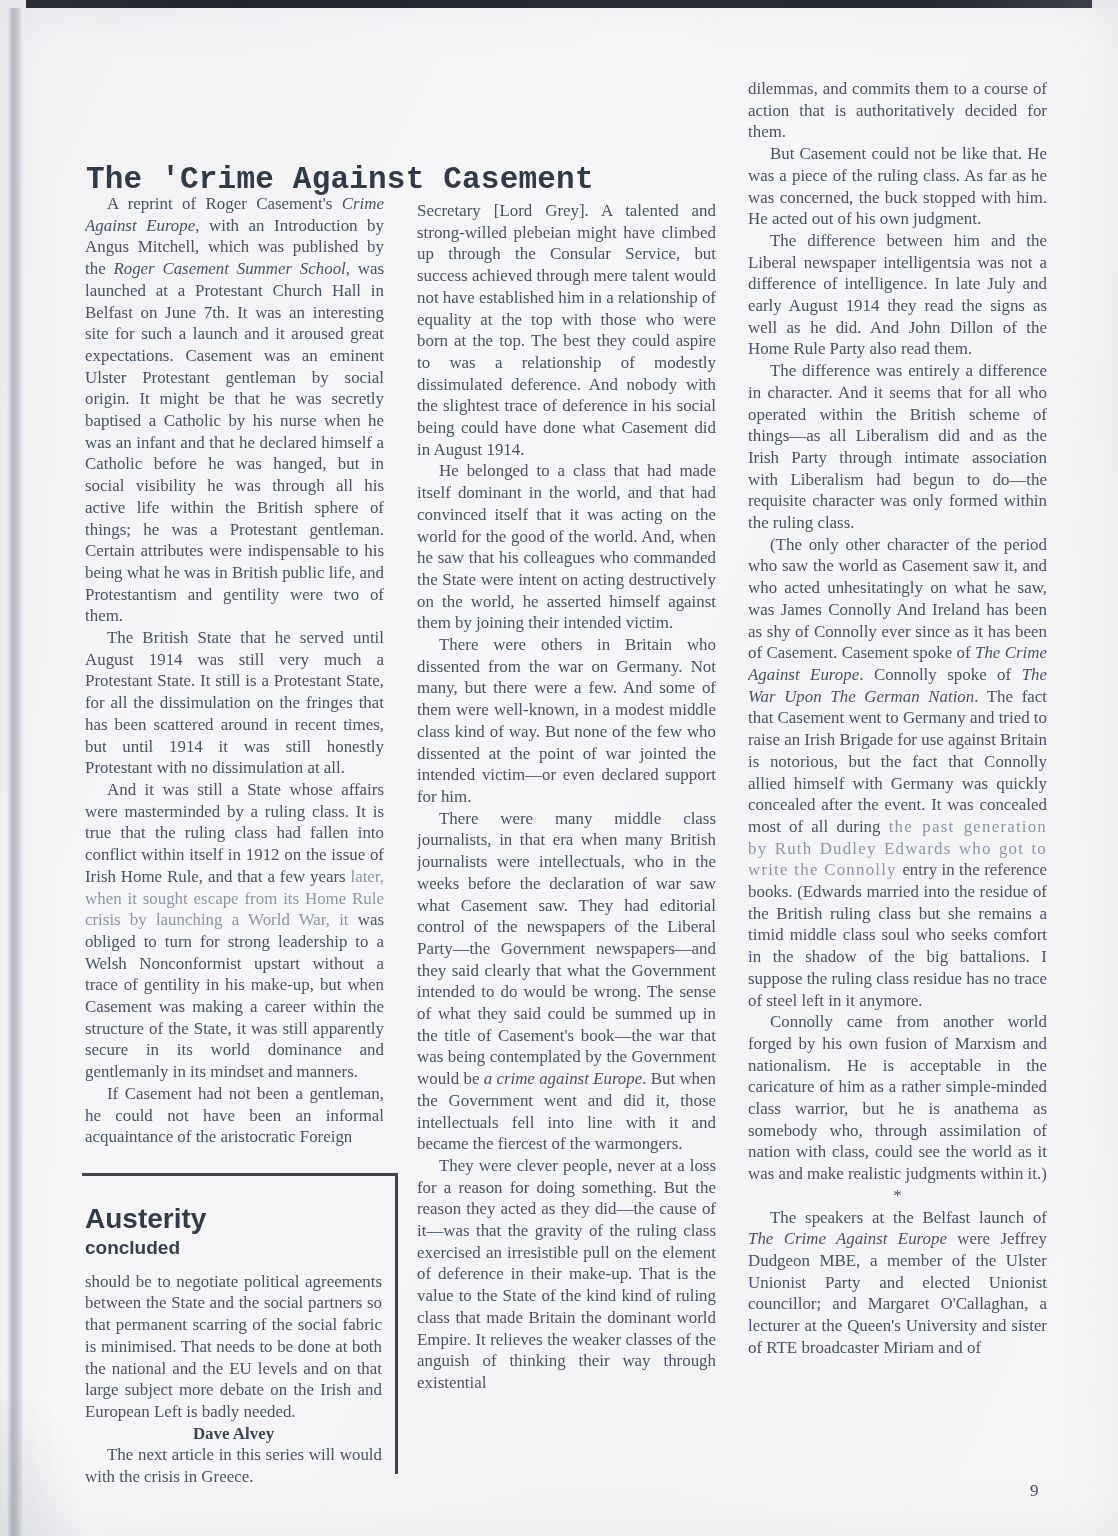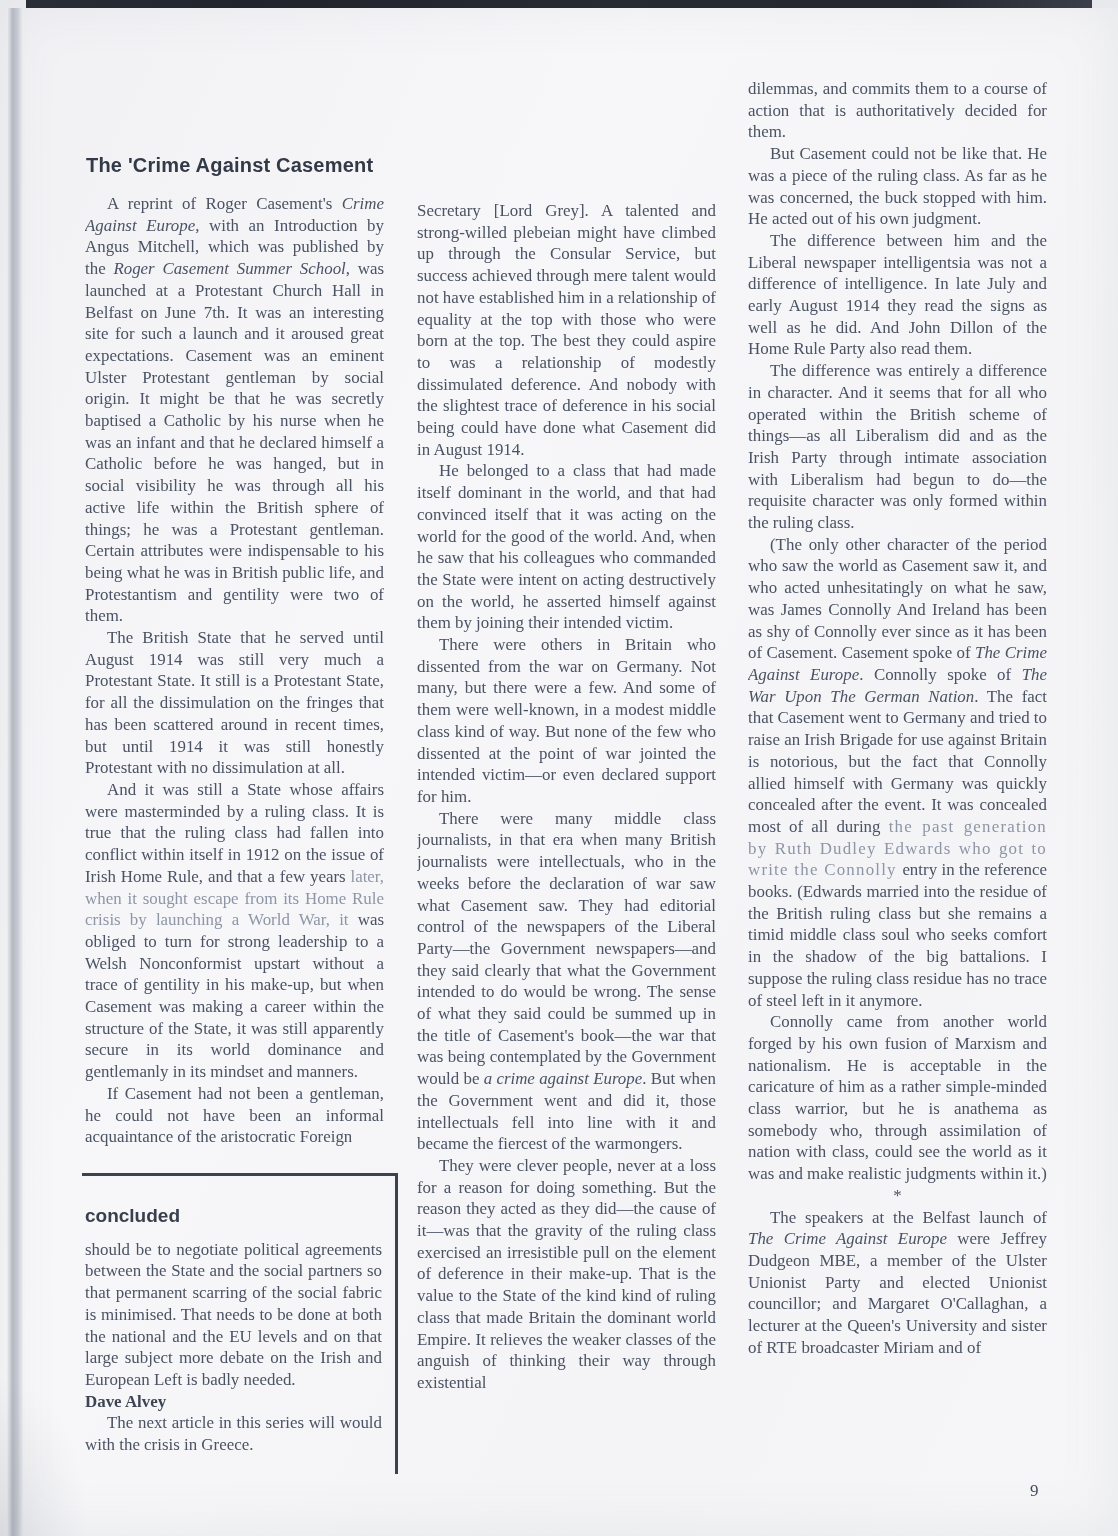--- a/index.html
+++ b/index.html
@@ -16,22 +16,22 @@
   .top-band{position:absolute;left:26px;top:0;width:1066px;height:8px;
     background:linear-gradient(to right,#2a2e37,#1f242d 20%,#272b34 55%,#232831 85%,#3a3f49);}
   .top-band-cap{position:absolute;left:1092px;top:0;width:26px;height:8px;background:#e8e9ec;}
   .left-band{position:absolute;left:7px;top:8px;width:16px;height:1528px;
     background:linear-gradient(to right,#efeff2 0%,#b4b8c1 35%,#c6c9d0 65%,#eceef1 100%);}
   .corner-shade{position:absolute;left:0;bottom:0;width:90px;height:160px;
     background:radial-gradient(ellipse at left bottom,rgba(130,135,148,0.18),rgba(130,135,148,0) 70%);}
 
   .title{
     position:absolute;left:86px;top:141px;width:560px;
-    font-family:Liberation Sans, sans-serif;
-    font-size:20px;font-weight:bold;letter-spacing:0.2px;color:#323947;
+    font-family:Liberation Mono, monospace;
+    font-size:31px;font-weight:bold;letter-spacing:0.2px;color:#323947;
   }
 
   .col{position:absolute;width:299px;font-size:16.9px;line-height:21.7px;overflow:hidden;}
   .col1{left:85px;top:193px;height:974px;}
   .col2{left:417px;top:200px;height:1292px;}
   .col3{left:748px;top:78px;height:1420px;}
 
   .para{margin:0;text-indent:22px;text-align:justify;}
   .para.noindent{text-indent:0;}
   .para.gap{}
@@ -46,21 +46,21 @@
 
   .austerity{position:absolute;left:85px;top:1203px;width:297px;font-size:16.9px;line-height:21.7px;}
   .aus-heading{
     font-family:"Liberation Sans","DejaVu Sans",sans-serif;
     font-size:28px;font-weight:bold;color:#343b49;line-height:32px;margin:0;
   }
   .aus-concluded{
     font-family:"Liberation Sans","DejaVu Sans",sans-serif;
     font-size:19px;font-weight:bold;color:#39404d;text-align:left;margin:2px 0 12px 0;
   }
-  .aus-byline{font-weight:bold;text-align:left;margin:0;color:#3d4555;}
+  .aus-byline{font-weight:bold;text-align:center;margin:0;color:#3d4555;}
 
   .page-number{position:absolute;left:1030px;top:1481px;font-size:17px;color:#434b5c;}
 </style>
 </head>
 <body>
 
 <div class="page">
 
   <div class="top-band"></div>
   <div class="top-band-cap"></div>
@@ -90,20 +90,21 @@
       <p class="para gap"><span>(The only other character of the period who saw the world as Casement saw it, and who acted unhesitatingly on what he saw, was James Connolly  And Ireland has been as shy of Connolly ever since as it has been of Casement. Casement spoke of </span><span class="ital">The Crime Against Europe</span><span>. Connolly spoke of </span><span class="ital">The War Upon The German Nation</span><span>. The fact that Casement went to Germany and tried to raise an Irish Brigade for use against Britain is notorious, but the fact that Connolly allied himself with Germany was quickly concealed after the event. It was concealed most of all during </span><span class="faded sp">the past generation by Ruth Dudley Edwards who got to write the Connolly </span><span>entry in the reference books. (Edwards married into the residue of the British ruling class but she remains a timid middle class soul who seeks comfort in the shadow of the big battalions. I suppose the ruling class residue has no trace of steel left in it anymore.</span></p>
       <p class="para"><span>Connolly came from another world forged by his own fusion of Marxism and nationalism. He is acceptable in the caricature of him as a rather simple-minded class warrior, but he is anathema as somebody who, through assimilation of nation with class, could see the world as it was and make realistic judgments within it.)</span></p>
       <p class="para gap center"><span>*</span></p>
       <p class="para gap"><span>The speakers at the Belfast launch of </span><span class="ital">The Crime Against Europe</span><span> were Jeffrey Dudgeon MBE, a member of the Ulster Unionist Party and elected Unionist councillor; and Margaret O'Callaghan, a lecturer at the Queen's University and sister of RTE broadcaster Miriam and of</span></p>
     </div>
 
   <div class="aus-rule-top"></div>
   <div class="aus-rule-right"></div>
 
   <div class="austerity">
+    <h2 class="aus-heading">Austerity</h2>
     <div class="aus-concluded">concluded</div>
     <div>
         <p class="para noindent"><span>should be to negotiate political agreements between the State and the social partners so that permanent scarring of the social fabric is minimised. That needs to be done at both the national and the EU levels and on that large subject more debate on the Irish and European Left is badly needed.</span></p>
       </div>
     <div class="aus-byline">Dave Alvey</div>
     <div>
         <p class="para"><span>The next article in this series will would with the crisis in Greece.</span></p>
       </div>
   </div>
 

